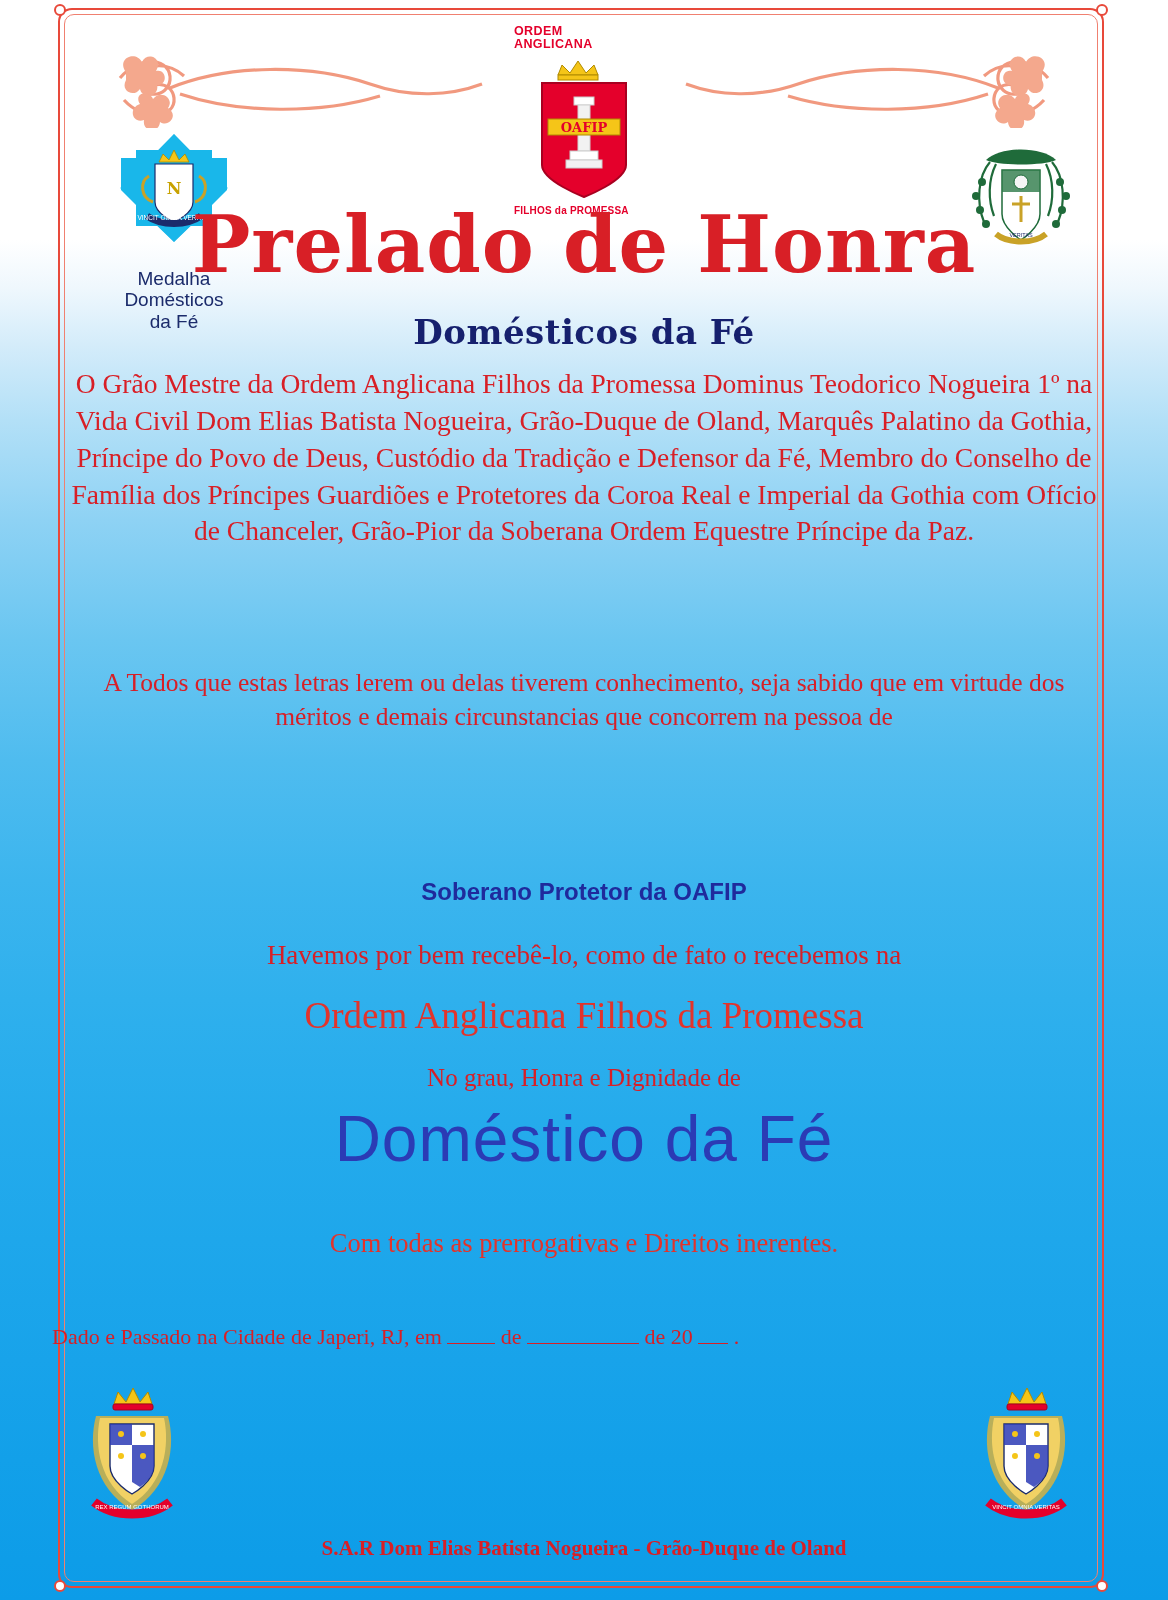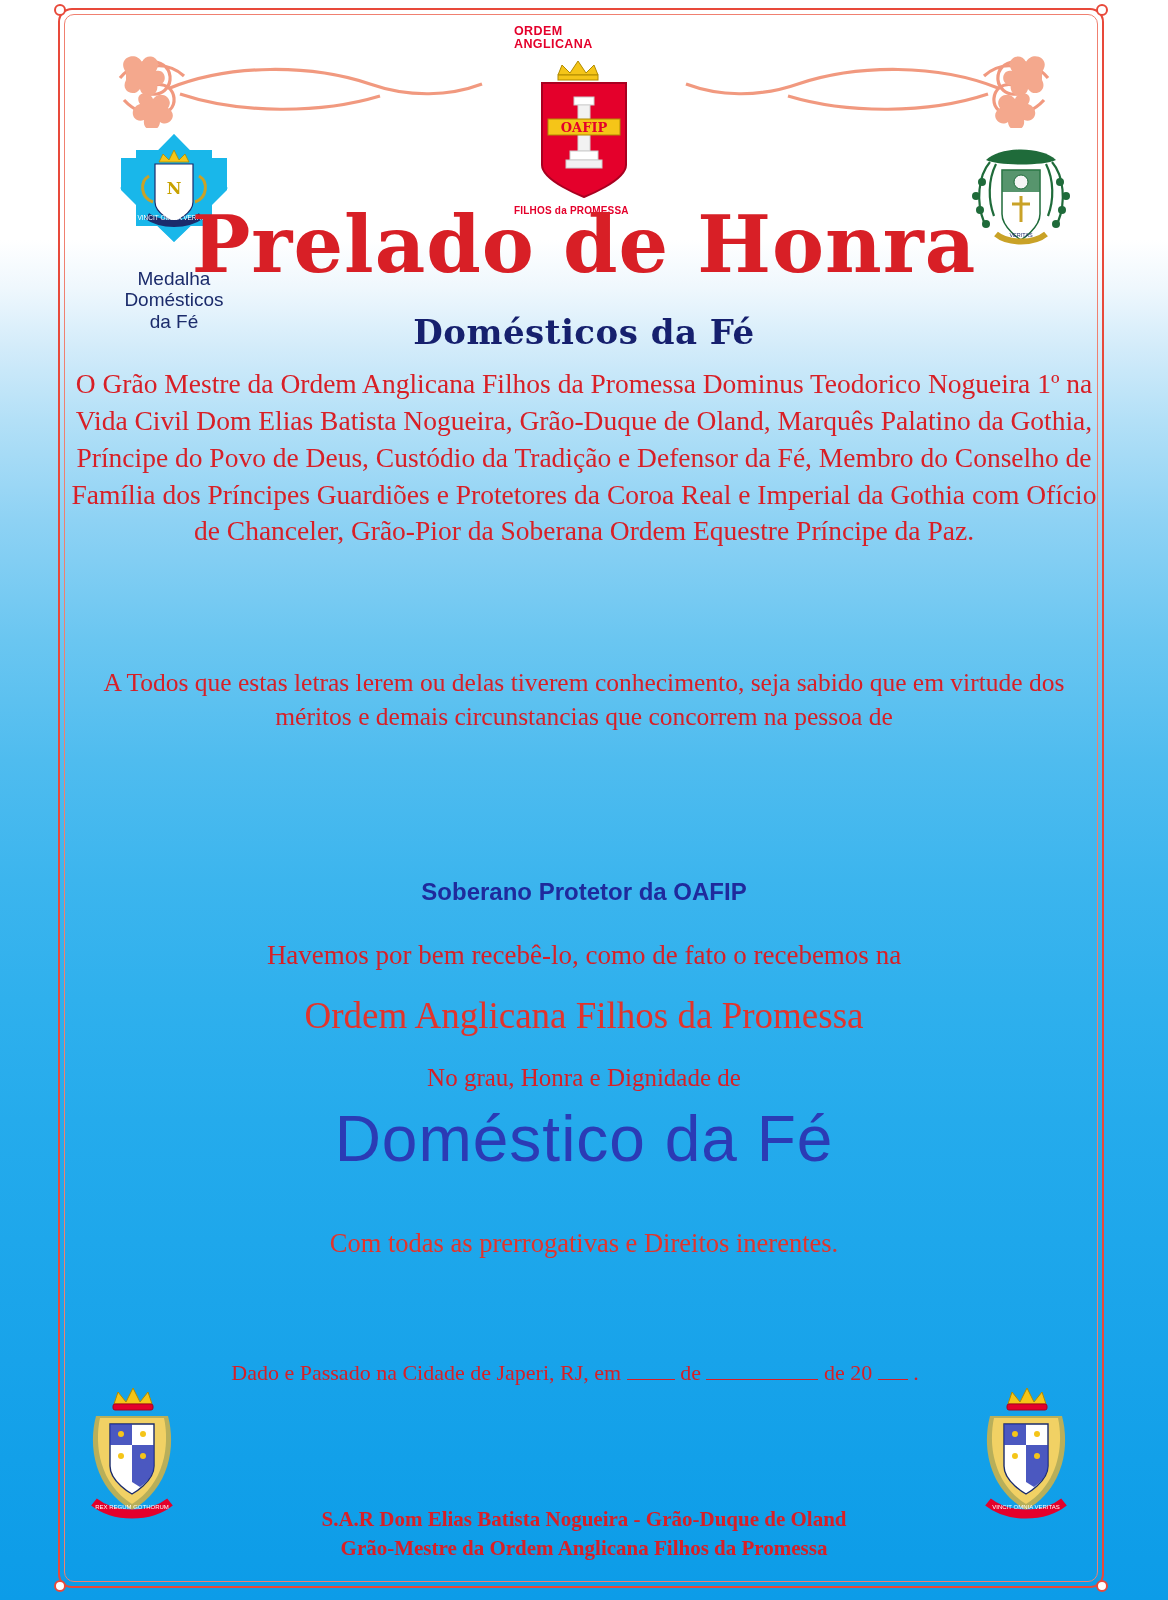--- a/index.html
+++ b/index.html
@@ -238,24 +238,23 @@
     top: 1228px;
     text-align: center;
     font-size: 26.5px;
     color: #e3332b;
   }
 
   .dateline {
     position: absolute;
     left: 52px; right: 70px;
     top: 1324px;
-    text-align: center;
+    text-align: left;
     font-size: 22px;
     color: #d81f26;
-    margin-top: 36px;
   }
   .blank {
     display: inline-block;
     border-bottom: 1.5px solid #d81f26;
     vertical-align: baseline;
   }
   .blank.s { width: 48px; }
   .blank.m { width: 112px; }
   .blank.xs { width: 30px; }
 
@@ -475,16 +474,15 @@
         <circle cx="47" cy="80" r="3"></circle>
           <circle cx="69" cy="80" r="3"></circle>
       </g>
       <path d="M20 126 C40 142 76 142 96 126" fill="none" stroke="#e4002b" stroke-width="9"></path>
       <text x="58" y="133" font-family="'Liberation Sans', sans-serif" font-size="6" fill="#ffffff" text-anchor="middle">VINCIT OMNIA VERITAS</text>
     </svg>
   </div>
 
   <div class="signature">
     <div>S.A.R Dom Elias Batista Nogueira - Grão-Duque de Oland</div>
-    <div>Grão-Mestre da Ordem Anglicana Filhos da Promessa</div>
   </div>
 
 </div>
 
 </body></html>

